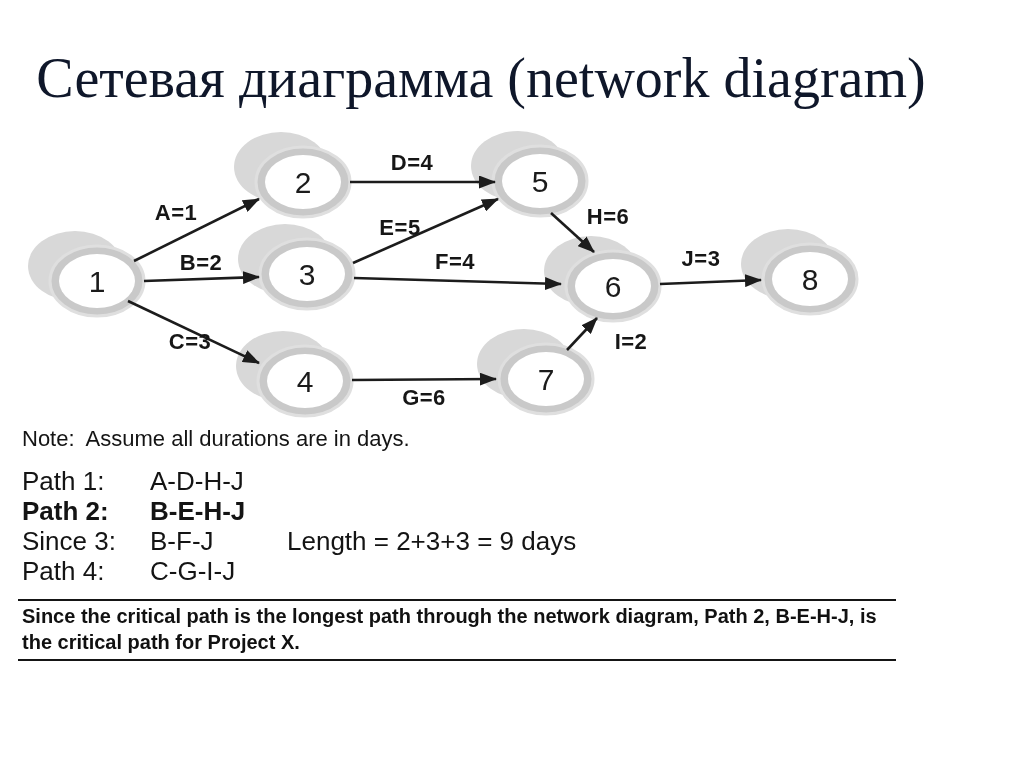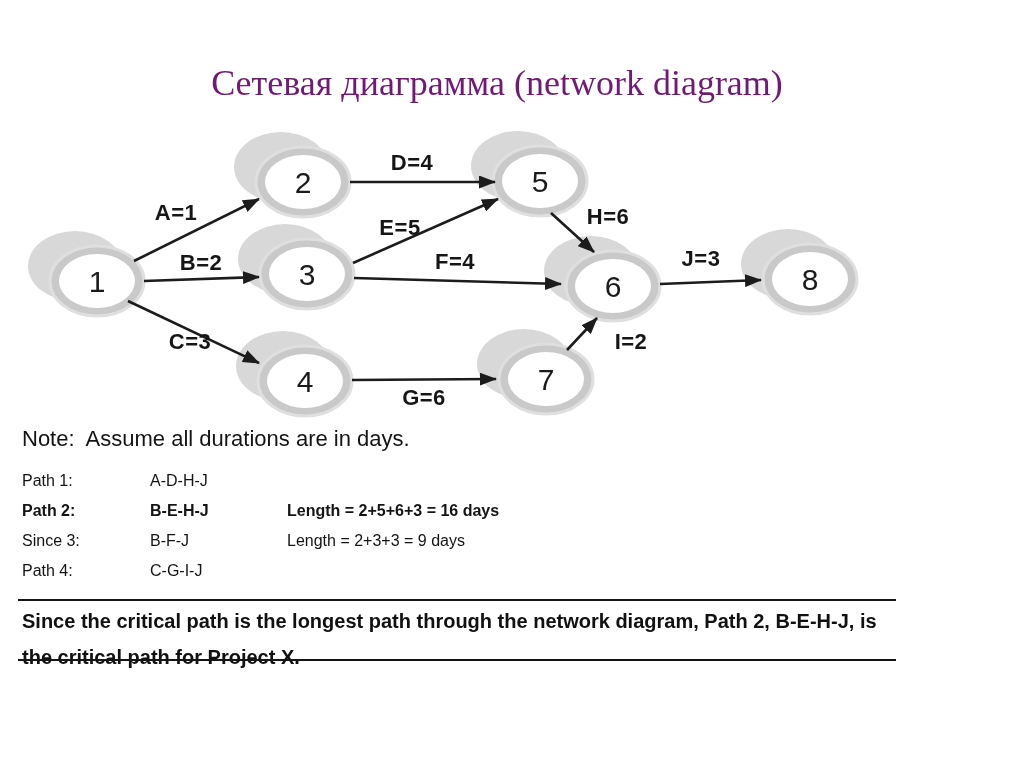--- a/index.html
+++ b/index.html
@@ -1,43 +1,43 @@
 <!DOCTYPE html>
 <html><head>
 <meta charset="utf-8">
 <style>
   html,body{margin:0;padding:0;background:#ffffff;}
   body{width:1024px;height:768px;font-family:"Liberation Sans",sans-serif;color:#1a1a1a;
        -webkit-font-smoothing:antialiased;}
   .stage{position:relative;width:1024px;height:768px;overflow:hidden;background:#fff;}
 
-  .title{position:absolute;top:46px;left:0;width:962px;margin:16px;text-align:center;
-         font-family:"Liberation Serif","DejaVu Serif",serif;font-size:36px;font-weight:400;
-         color:#701a75;white-space:nowrap;}
+  .title{position:absolute;top:46px;left:0;width:962px;margin:0;text-align:center;
+         font-family:"Liberation Serif","DejaVu Serif",serif;font-size:56px;font-weight:400;
+         color:#0f172a;white-space:nowrap;}
 
   #diagram{position:absolute;left:0;top:0;width:1024px;height:768px;}
   .node-num{font-size:30px;fill:#1b1b1b;font-family:"Liberation Sans",sans-serif;}
   .edge-label{font-size:22px;font-weight:bold;fill:#161616;font-family:"Liberation Sans",sans-serif;
               letter-spacing:0.5px;}
 
   .note{position:absolute;left:22px;top:426px;font-size:22px;white-space:pre;color:#141414;}
 
   .paths{position:absolute;left:22px;top:466px;width:640px;}
-  .path-row{display:flex;height:30px;align-items:center;font-size:16px;color:#141414;}
+  .path-row{display:flex;height:30px;align-items:center;font-size:26px;color:#141414;}
   .path-row .col-label{width:128px;flex:0 0 auto;}
   .path-row .col-route{width:137px;flex:0 0 auto;}
   .path-row .col-length{flex:1 1 auto;white-space:nowrap;}
   .path-row.bold{font-weight:bold;align-items:center;}
 
   .rule{position:absolute;left:18px;width:878px;height:2px;background:#151515;}
   .rule1{top:599px;}
   .rule2{top:659px;}
 
   .conclusion{position:absolute;left:22px;top:603px;width:886px;font-size:20px;font-weight:bold;
-              line-height:36px;color:#111;}
+              line-height:26px;color:#111;}
 </style>
 </head>
 <body>
 
 <div class="stage">
   <h1 class="title">Сетевая диаграмма (network diagram)</h1>
 
   <svg id="diagram" xmlns="http://www.w3.org/2000/svg" width="1024" height="768" viewBox="0 0 1024 768">
       <defs>
         <marker id="arrow" markerUnits="userSpaceOnUse" markerWidth="18" markerHeight="13" refX="16" refY="6.5" orient="auto">
@@ -137,21 +137,20 @@
   <div class="note">Note:  Assume all durations are in days.</div>
 
   <div class="paths" id="paths">
       <div class="path-row">
         <span class="col-label">Path 1:</span>
         <span class="col-route">A-D-H-J</span>
       </div>
       <div class="path-row bold">
         <span class="col-label">Path 2:</span>
         <span class="col-route">B-E-H-J</span>
-        <span class="col-length">Length = 2+5+6+3 = 16 days</span>
       </div>
       <div class="path-row">
         <span class="col-label">Since 3:</span>
         <span class="col-route">B-F-J</span>
         <span class="col-length">Length = 2+3+3 = 9 days</span>
       </div>
       <div class="path-row">
         <span class="col-label">Path 4:</span>
         <span class="col-route">C-G-I-J</span>
       </div>

